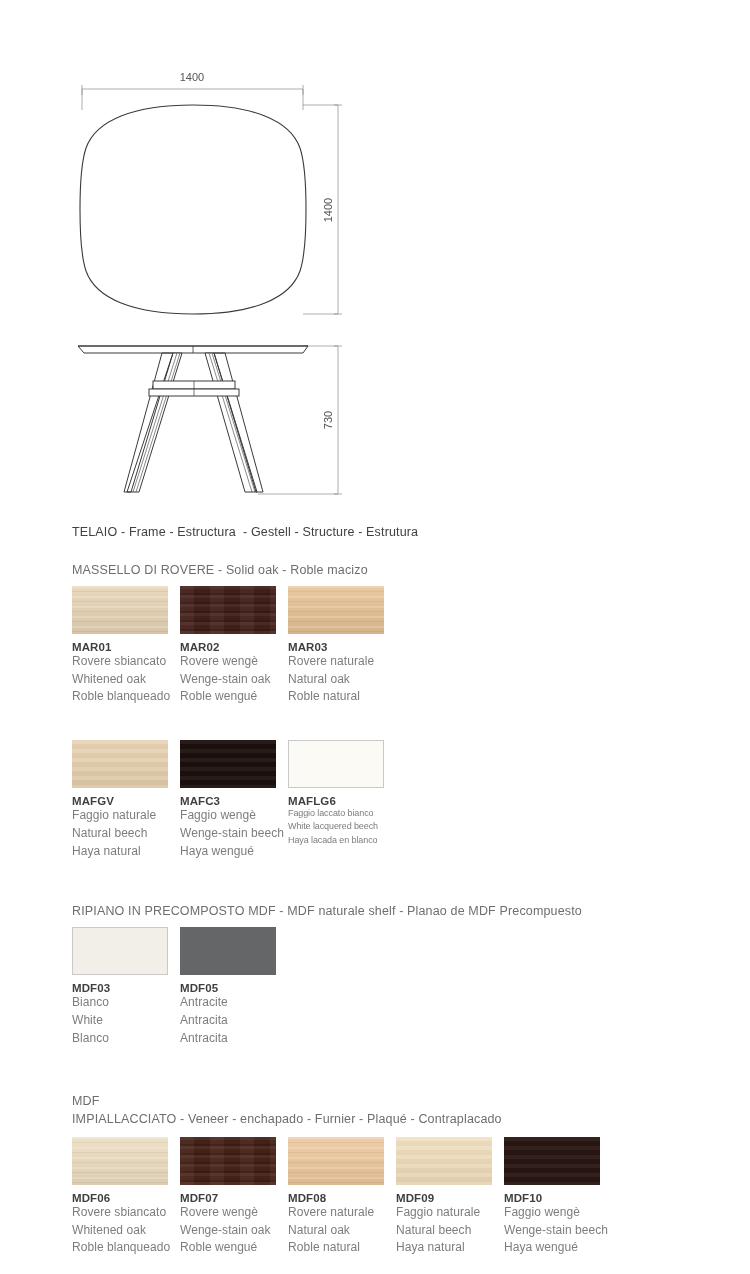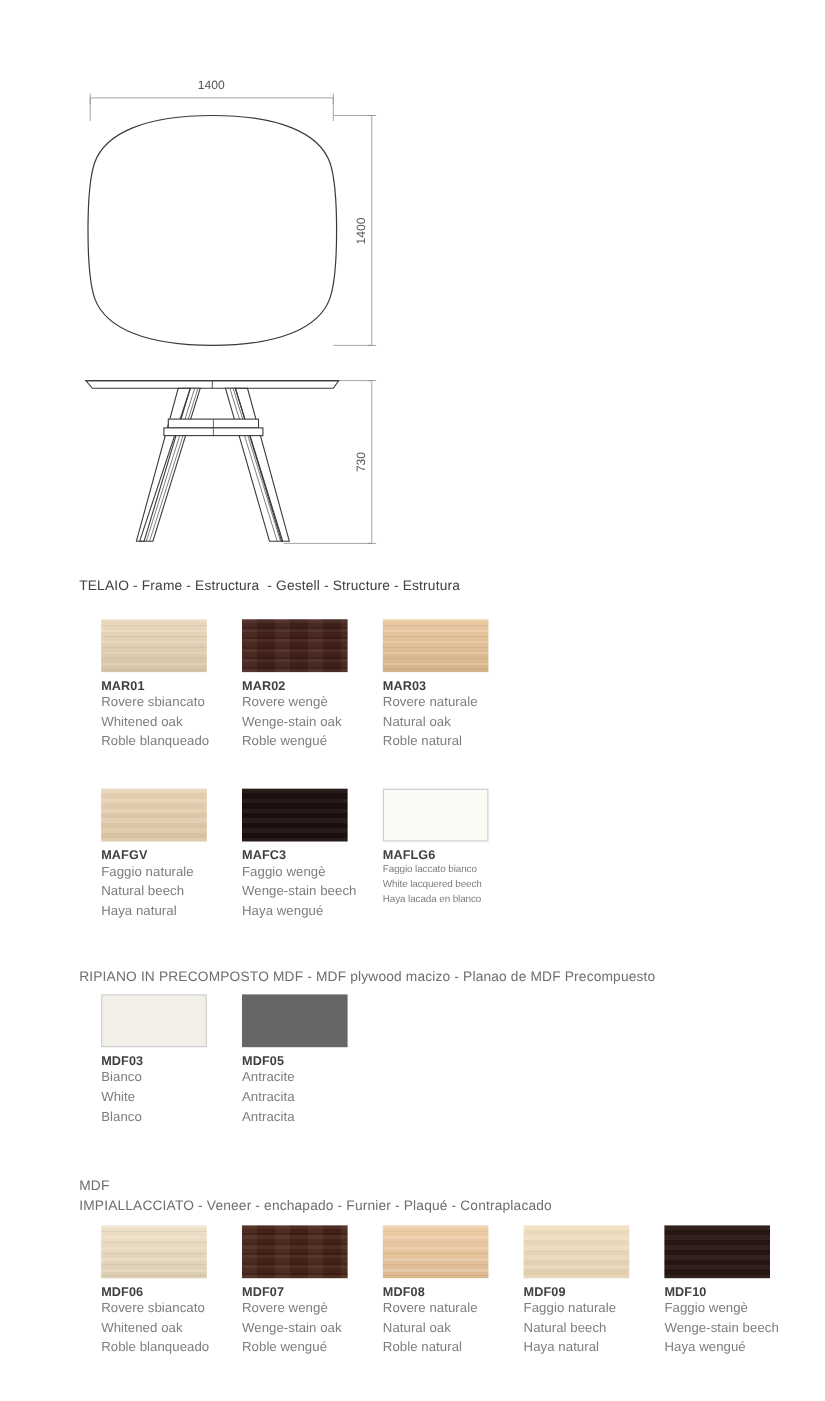--- a/index.html
+++ b/index.html
@@ -54,21 +54,20 @@
   }
   .group-title.two-line { line-height: 1.45; }
 
   .swatch-row {
     display: flex;
     align-items: flex-start;
   }
   .swatch-cell {
     width: 108px;
     flex: 0 0 108px;
-    margin-left: 20px;
   }
   .swatch {
     width: 96px;
     height: 48px;
     box-sizing: border-box;
     background-repeat: no-repeat;
     background-size: 100% 100%;
   }
   .swatch.bordered {
     border: 1px solid #c9c9c9;
@@ -169,20 +168,21 @@
     </g>
   </svg>
 </div>
 
 <div id="specs">
 
   <div class="section-title frame-title">TELAIO - Frame - Estructura  - Gestell - Structure - Estrutura</div>
 
   <div id="groups-container">
       <div class="group">
+        <div class="group-title">MASSELLO DI ROVERE - Solid oak - Roble macizo</div>
         <div class="swatch-row">
           <div class="swatch-cell">
             <div class="swatch" style="background: repeating-linear-gradient(rgba(255, 255, 255, 0.18) 0px, rgba(255, 255, 255, 0.18) 2px, rgba(0, 0, 0, 0) 2px, rgba(0, 0, 0, 0) 5px, rgba(0, 0, 0, 0.055) 5px, rgba(0, 0, 0, 0.055) 6px, rgba(0, 0, 0, 0) 6px, rgba(0, 0, 0, 0) 10px), linear-gradient(rgba(255, 255, 255, 0.13), rgba(0, 0, 0, 0.07)), linear-gradient(rgb(231, 211, 180), rgb(231, 211, 180));"></div>
             <div class="code">MAR01</div>
             <div class="desc">Rovere sbiancato</div>
             <div class="desc">Whitened oak</div>
             <div class="desc">Roble blanqueado</div>
           </div>
           <div class="swatch-cell">
             <div class="swatch" style="background: repeating-linear-gradient(rgba(255, 255, 255, 0.05) 0px, rgba(255, 255, 255, 0.05) 3px, rgba(0, 0, 0, 0) 3px, rgba(0, 0, 0, 0) 7px, rgba(0, 0, 0, 0.16) 7px, rgba(0, 0, 0, 0.16) 9px), repeating-linear-gradient(90deg, rgba(255, 255, 255, 0.04) 0px, rgba(255, 255, 255, 0.04) 14px, rgba(0, 0, 0, 0.05) 14px, rgba(0, 0, 0, 0.05) 30px), linear-gradient(rgb(67, 33, 26), rgb(67, 33, 26));"></div>
@@ -221,21 +221,21 @@
             <div class="swatch bordered" style="background: linear-gradient(rgb(251, 250, 244), rgb(251, 250, 244));"></div>
             <div class="code">MAFLG6</div>
             <div class="desc condensed">Faggio laccato bianco</div>
             <div class="desc condensed">White lacquered beech</div>
             <div class="desc condensed">Haya lacada en blanco</div>
           </div>
         </div>
       </div>
       <div class="gap-lg"></div>
       <div class="group">
-        <div class="group-title">RIPIANO IN PRECOMPOSTO MDF - MDF plywood macizo - Planao de MDF Precompuesto</div>
+        <div class="group-title">RIPIANO IN PRECOMPOSTO MDF - MDF naturale shelf - Planao de MDF Precompuesto</div>
         <div class="swatch-row">
           <div class="swatch-cell">
             <div class="swatch bordered" style="background: linear-gradient(rgb(242, 239, 233), rgb(242, 239, 233));"></div>
             <div class="code">MDF03</div>
             <div class="desc">Bianco</div>
             <div class="desc">White</div>
             <div class="desc">Blanco</div>
           </div>
           <div class="swatch-cell">
             <div class="swatch" style="background: linear-gradient(rgb(100, 102, 104), rgb(100, 102, 104));"></div>

